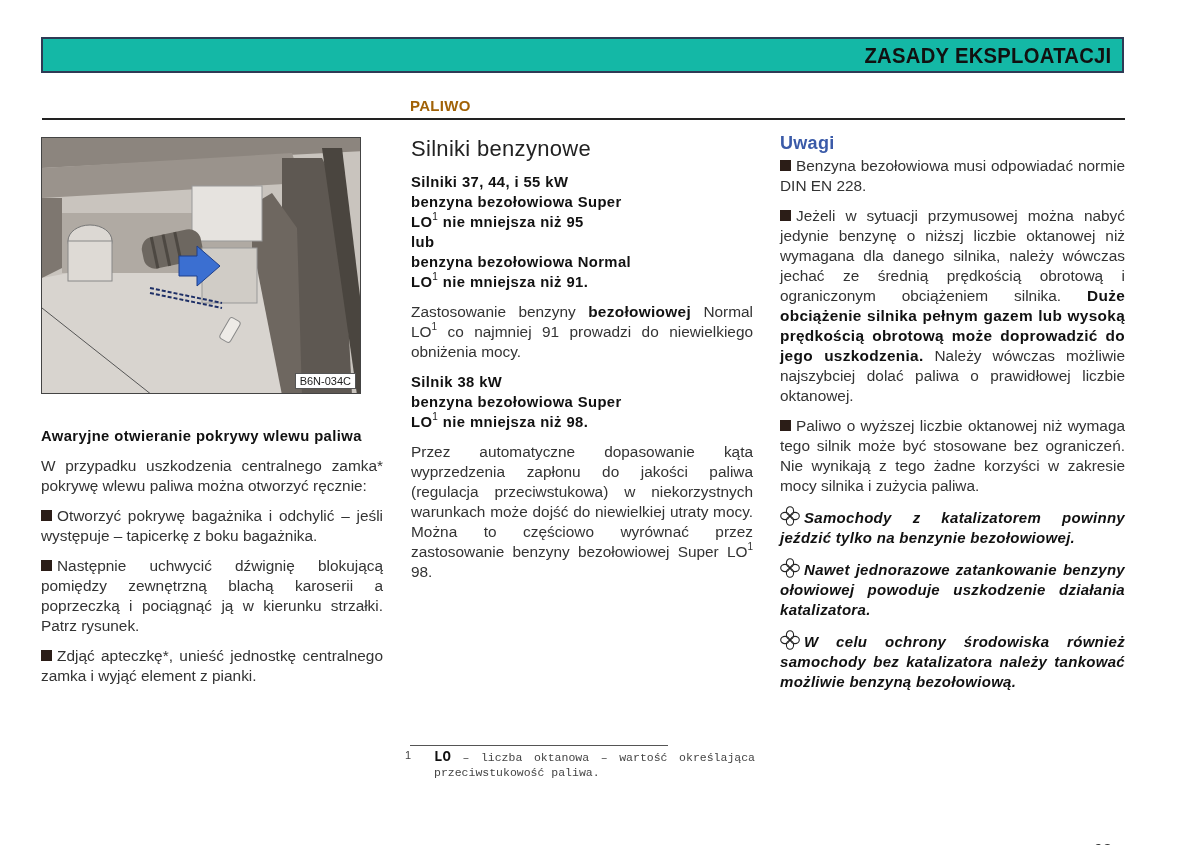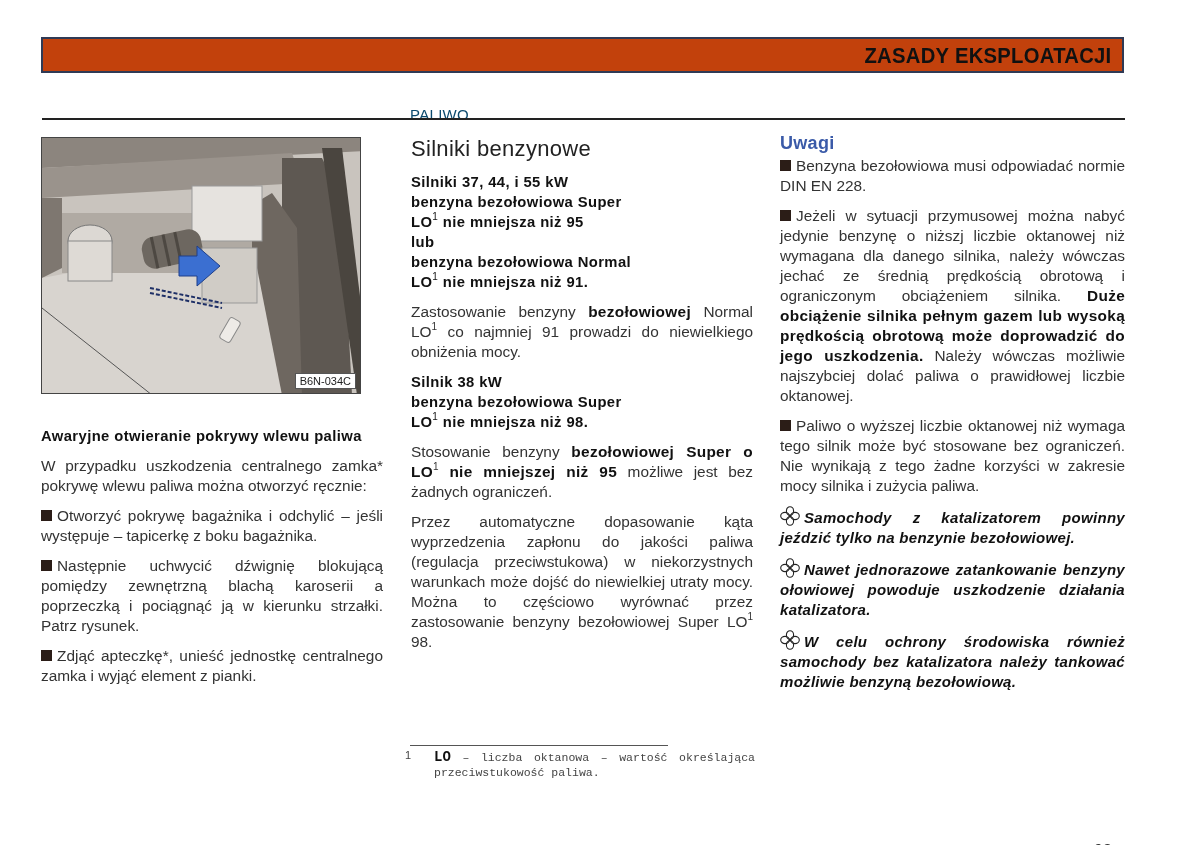--- a/index.html
+++ b/index.html
@@ -2,30 +2,30 @@
 <html><head>
 <meta charset="utf-8">
 <style>
   html, body { margin: 0; padding: 0; }
   body {
     width: 1200px; height: 845px; background: #ffffff; position: relative; overflow: hidden;
     font-family: "Liberation Sans", sans-serif; color: #2a2a2a;
   }
   .header-box {
     position: absolute; left: 41px; top: 37px; width: 1083px; height: 36px;
-    border: 2px solid #2f3a55; box-sizing: border-box; background: #c2410c;
+    border: 2px solid #2f3a55; box-sizing: border-box; background: #14b8a6;
   }
   .header-title {
     position: absolute; right: 10px; top: 4px;
     font-family: "Liberation Sans", sans-serif; font-weight: 700; font-size: 22px;
     letter-spacing: 0.3px; color: #111; transform: scaleX(0.92); transform-origin: right center;
   }
   .section-label {
-    position: absolute; left: 410px; top: 106px;
-    font-weight: 400; font-size: 15px; color: #0c4a6e; letter-spacing: 0.3px;
+    position: absolute; left: 410px; top: 97px;
+    font-weight: 700; font-size: 15px; color: #a16207; letter-spacing: 0.3px;
   }
   .rule {
     position: absolute; left: 42px; top: 118px; width: 1083px; height: 2px; background: #222;
   }
   .figure {
     position: absolute; left: 41px; top: 137px; width: 320px; height: 257px;
     border: 1px solid #444; box-sizing: border-box; overflow: hidden; background: #b9b4ae;
   }
   .figure svg { display: block; }
   .fig-code {
@@ -113,23 +113,20 @@
   </p>
   <p>
     <span>Zastosowanie benzyny </span><b>bezołowiowej</b><span> Normal LO</span><sup>1</sup><span> co najmniej 91 prowadzi do niewielkiego obniżenia mocy.</span>
   </p>
   <p class="h">
     <span>Silnik 38 kW</span><br>
     <span>benzyna bezołowiowa Super</span><br>
     <span>LO</span><sup>1</sup><span> nie mniejsza niż 98.</span>
   </p>
   <p>
-    <span>Stosowanie benzyny </span><b>bezołowiowej Super o LO</b><sup>1</sup><b> nie mniejszej niż 95</b><span> możliwe jest bez żadnych ograniczeń.</span>
-  </p>
-  <p>
     <span>Przez automatyczne dopasowanie kąta wyprzedzenia zapłonu do jakości paliwa (regulacja przeciwstukowa) w niekorzystnych warunkach może dojść do niewielkiej utraty mocy. Można to częściowo wyrównać przez zastosowanie benzyny bezołowiowej Super LO</span><sup>1</sup><span> 98.</span>
   </p>
 </div>
 
 <div class="fn-rule"></div>
 <div class="footnote">
   <span class="num">1</span>
   <span class="txt"><b>LO</b><span> – liczba oktanowa – wartość określająca przeciwstukowość paliwa.</span></span>
 </div>
 

